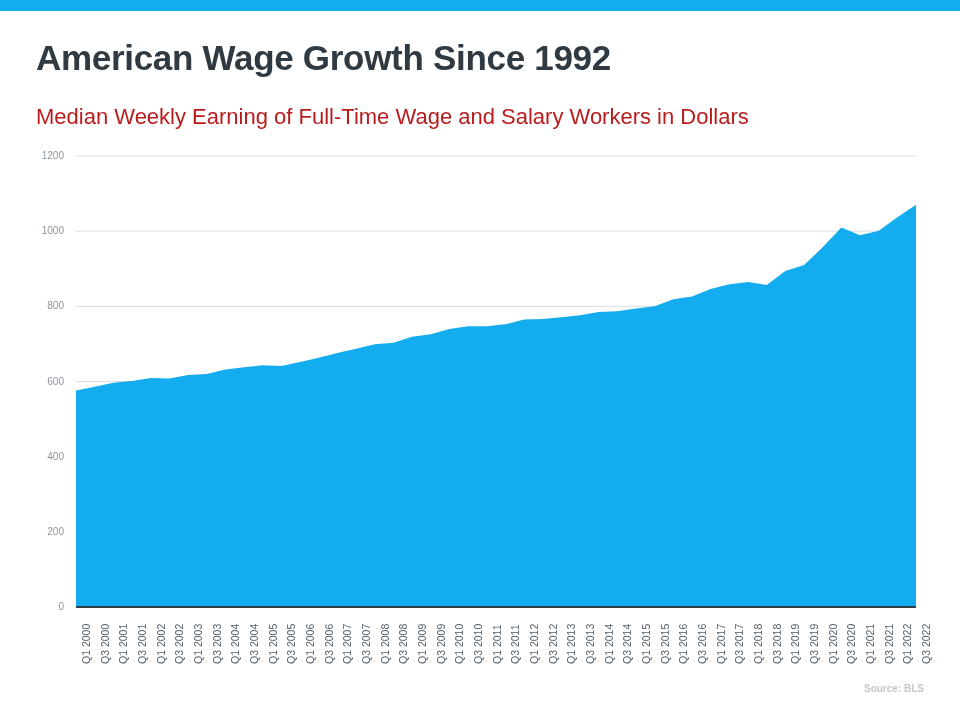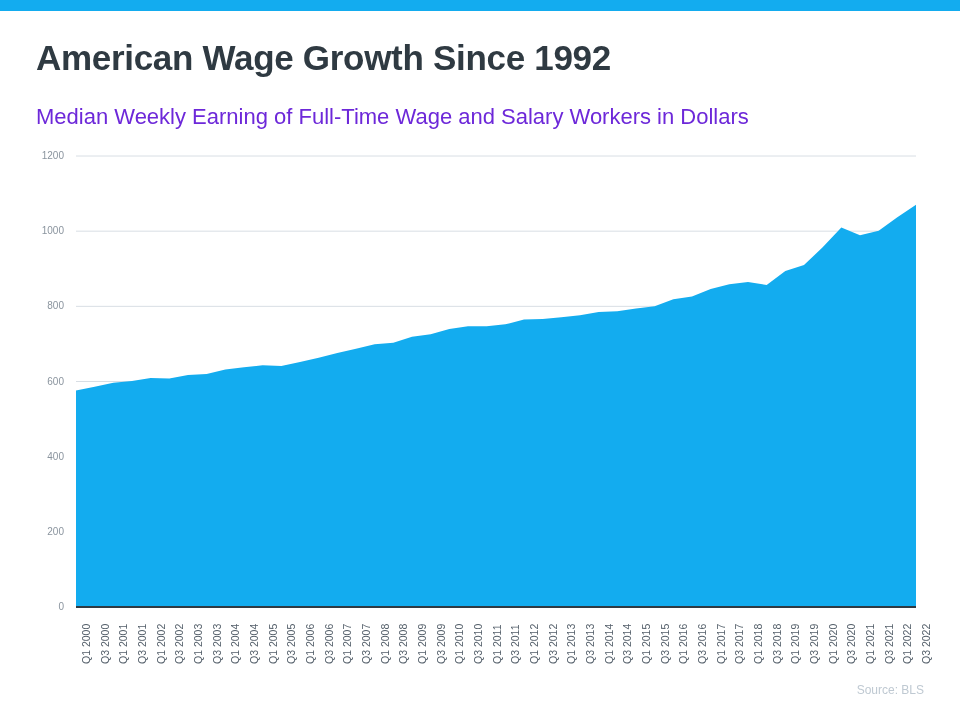--- a/index.html
+++ b/index.html
@@ -31,38 +31,39 @@
     color: #2F3A42;
     letter-spacing: -0.3px;
     white-space: nowrap;
   }
   #chart-subtitle {
     position: absolute;
     left: 36px;
     top: 104px;
     font-size: 22px;
     font-weight: normal;
-    color: #6d28d9;
+    color: #b91c1c;
     white-space: nowrap;
   }
   #plot-wrap {
     position: absolute;
     left: 0;
     top: 0;
     width: 960px;
     height: 720px;
   }
   #source-note {
     position: absolute;
     right: 36px;
     top: 683px;
-    font-size: 12px;
+    font-size: 10px;
     color: #BFC9D2;
     text-align: right;
     white-space: nowrap;
+    font-weight: bold;
   }
   .ytick-label {
     position: absolute;
     font-size: 10px;
     color: #8A949E;
     text-align: right;
     white-space: nowrap;
   }
   .xtick-label {
     position: absolute;

